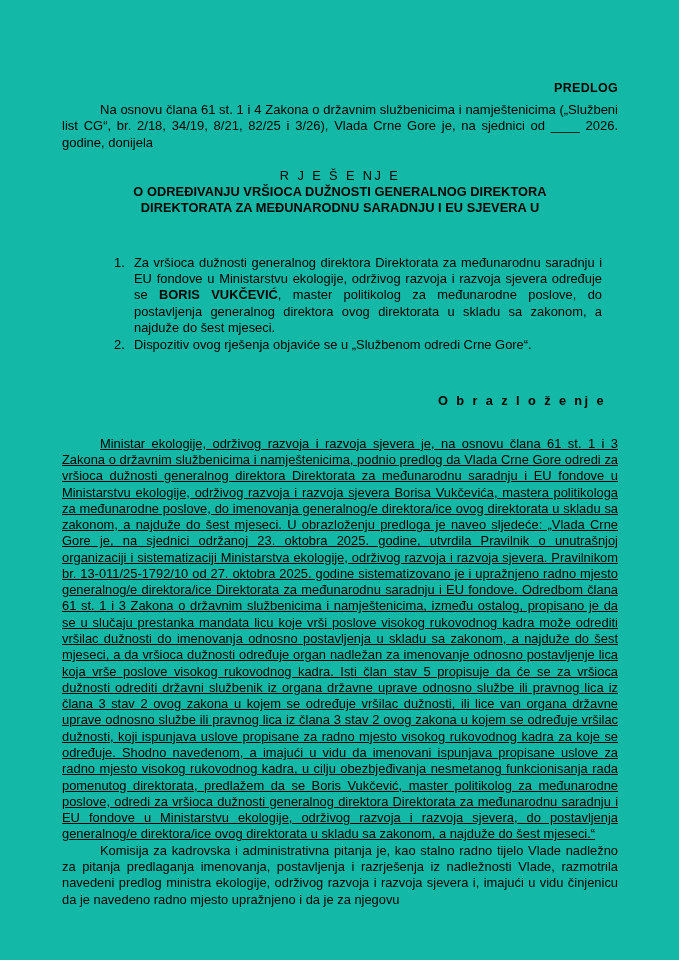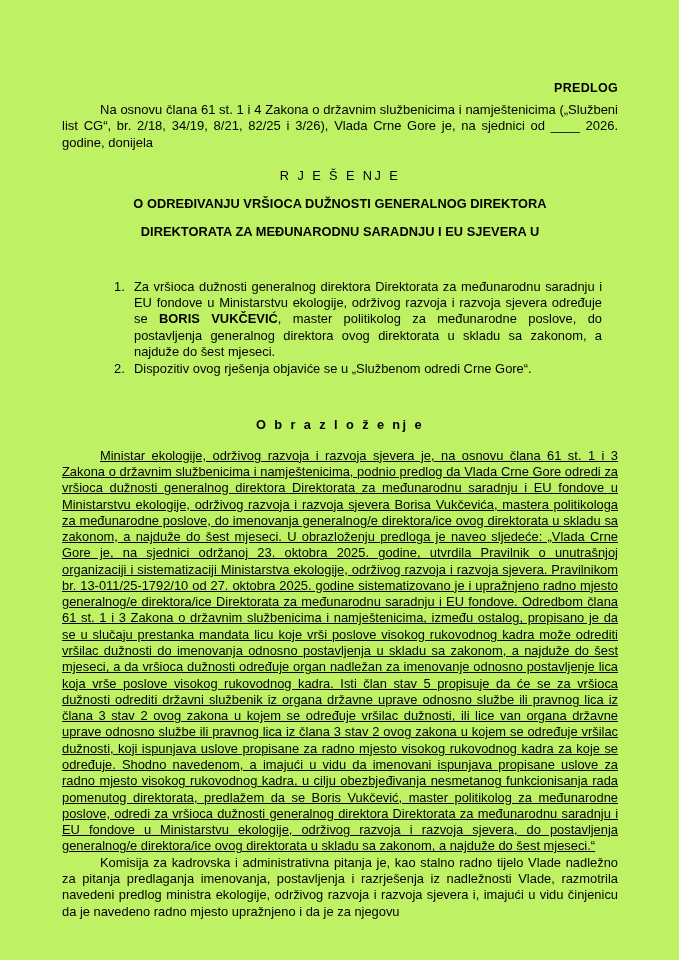--- a/index.html
+++ b/index.html
@@ -8,21 +8,21 @@
     background: #ffffff;
   }
   body {
     font-family: "Liberation Sans", sans-serif;
     color: #000000;
   }
   #page {
     position: relative;
     width: 679px;
     height: 960px;
-    background: #bef264;
+    background: #14b8a6;
     overflow: hidden;
     box-sizing: border-box;
   }
   #sheet {
     position: absolute;
     left: 62px;
     top: 0;
     width: 556px;
   }
   .predlog {
@@ -52,21 +52,21 @@
     font-weight: normal;
     font-size: 12.8px;
     letter-spacing: 2.4px;
     line-height: 17px;
     margin: 0;
   }
   .title-sub {
     font-weight: bold;
     font-size: 12.8px;
     line-height: 16.5px;
-    margin: 12px;
+    margin: 0;
     letter-spacing: 0.05px;
   }
   ol.items {
     margin: 16px;
     padding: 0 0 0 36px;
     padding-top: 22px;
     list-style: none;
     counter-reset: itm;
   }
   ol.items > li {
@@ -86,25 +86,25 @@
     position: absolute;
     left: 0;
     top: 0;
     width: 16px;
     text-align: left;
   }
   ol.items > li:last-child {
     text-align: left;
   }
   .obrazlozenje {
-    text-align: center;
+    text-align: right;
     font-weight: bold;
     font-size: 12.8px;
     letter-spacing: 2.4px;
-    margin: 0;
+    margin: 12px;
     padding-top: 22px;
     line-height: 17px;
   }
   p.body-par {
     margin: 0;
     font-size: 12.9px;
     line-height: 16.28px;
     text-align: justify;
     text-indent: 38px;
     hyphens: none;

